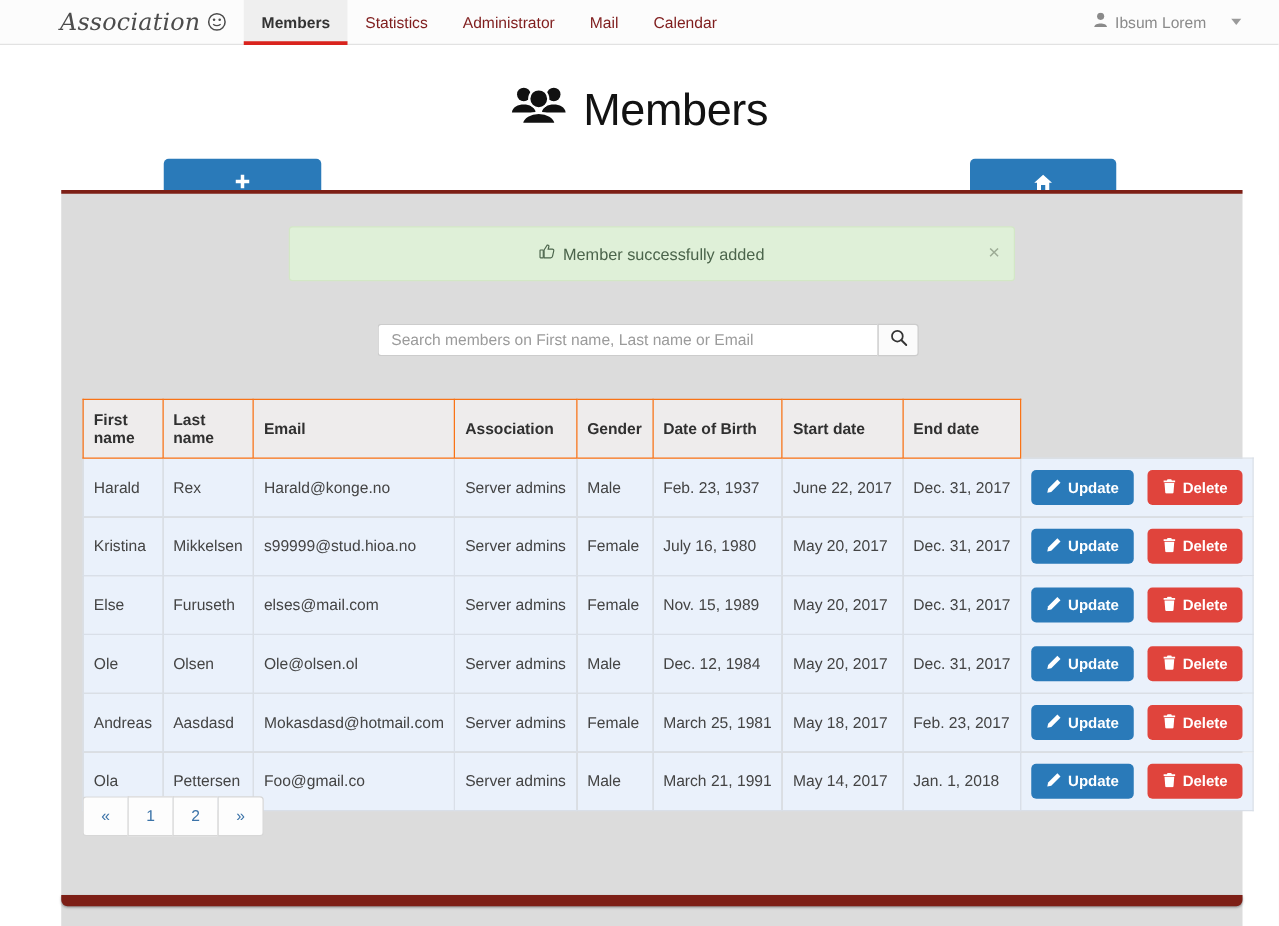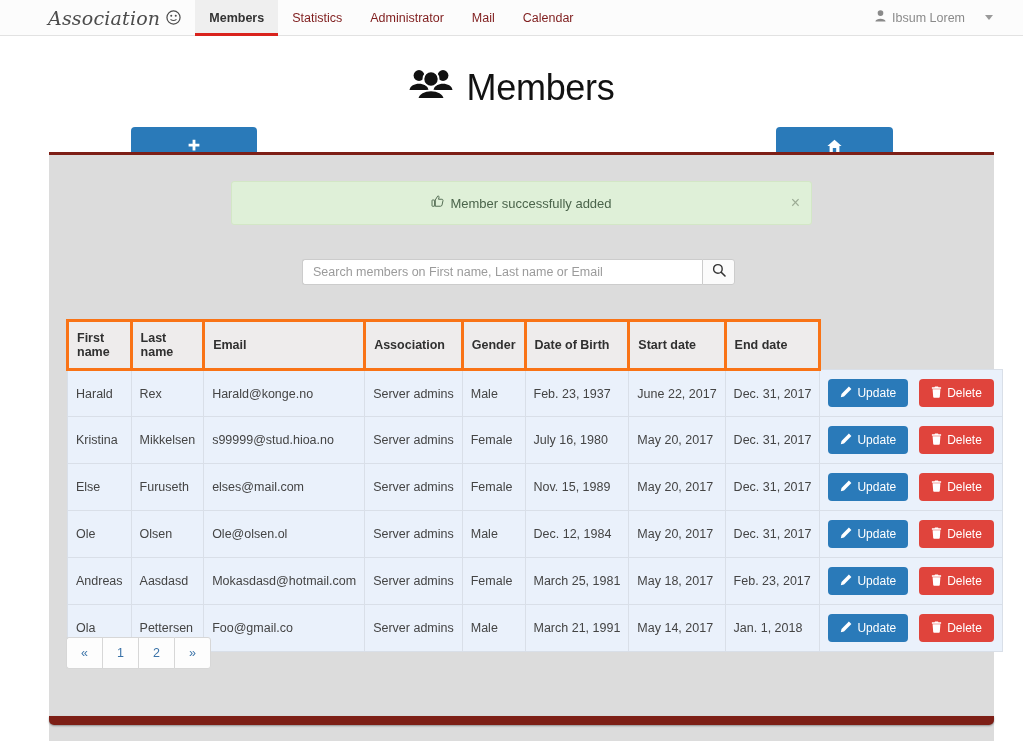--- a/index.html
+++ b/index.html
@@ -234,21 +234,21 @@
     left: 17px;
     top: 164px;
     width: 912px;
   }
   table.members {
     border-collapse: collapse;
     table-layout: fixed;
   }
   table.members th {
     background: #eeecec;
-    border: 3px solid #f97316;
+    border: 1px solid #f97316;
     font-size: 12.5px;
     font-weight: bold;
     color: #303030;
     text-align: left;
     padding: 9px 8px;
     height: 15px;
     box-sizing: border-box;
   }
   table.members td {
     background: #eaf1fb;
@@ -274,20 +274,21 @@
     justify-content: center;
     gap: 5px;
     border: none;
     border-radius: 4px;
     color: #fff;
     font-size: 12px;
     padding: 7px 12px;
     cursor: pointer;
     font-family: "Liberation Sans", sans-serif;
     line-height: 1;
+    font-weight: bold;
   }
   .btn-update { background: #2a7ab9; margin-right: 11px; }
   .btn-delete { background: #e0443c; }
 
   
   .pagination {
     position: absolute;
     left: 17px;
     top: 482px;
     display: flex;

